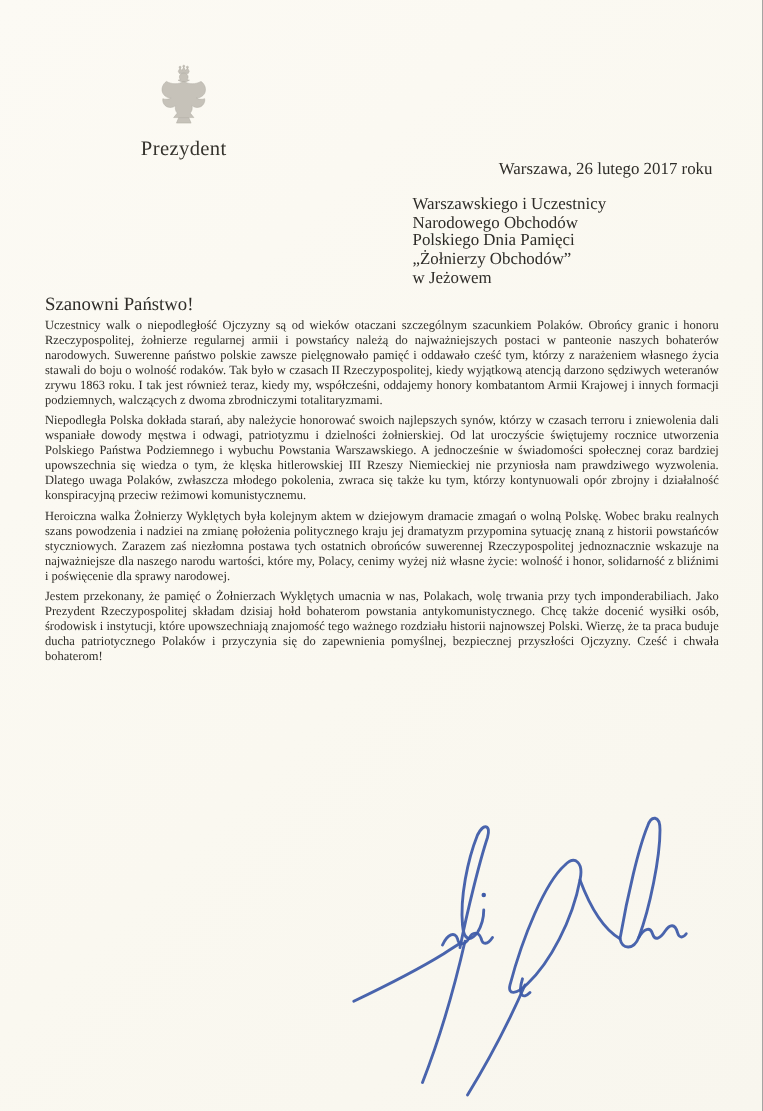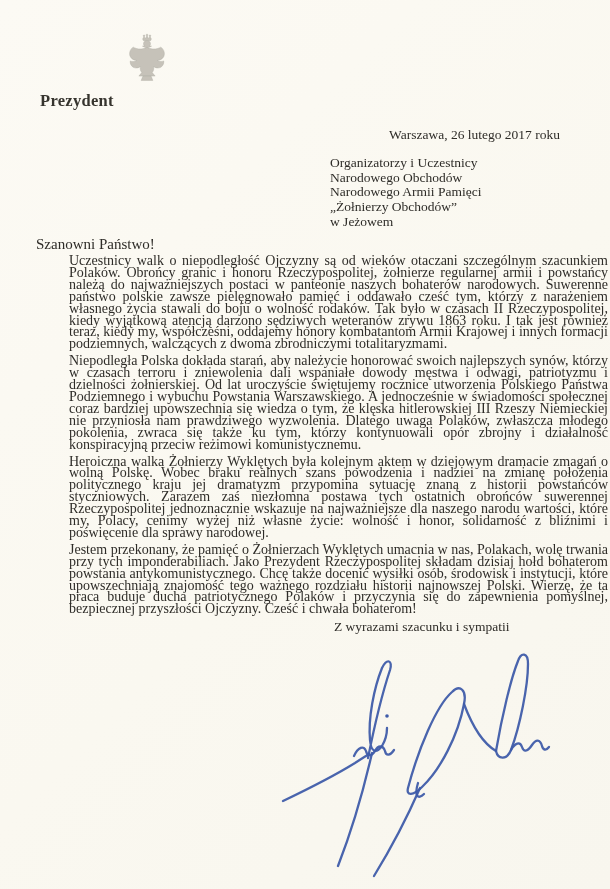--- a/index.html
+++ b/index.html
@@ -10,43 +10,43 @@
   .page{
     position:relative;
     width:610px;height:889px;
     margin:0 auto;
     background:#fbf9f2;
     background:linear-gradient(135deg,#fcfaf4 0%,#faf8f0 55%,#f8f6ee 100%);
     color:#2e2c28;
     overflow:hidden;
   }
   .letterhead{
-    position:absolute;left:40px;top:32px;width:214px;
-    font-weight:bold;
+    position:absolute;left:40px;top:50px;width:214px;
+    text-align:center;
   }
   .eagle{display:block;margin:0 auto 6px auto;opacity:.85;}
   .lh-title{
     font-size:16.5px;line-height:17px;color:#36342e;letter-spacing:.3px;
   }
   .dateline{
-    position:absolute;left:389px;top:127px;
+    position:absolute;left:399px;top:127px;
     font-size:13.5px;color:#2e2c28;white-space:nowrap;
   }
   .recipient{
     position:absolute;left:330px;top:156px;
     font-size:13.5px;line-height:14.7px;color:#2e2c28;
   }
   .salutation{
     position:absolute;left:36px;top:236px;
     font-size:15px;
   }
   .body-text{
     position:absolute;left:36px;top:255px;width:539px;
-    font-size:14px;line-height:11.9px;
-    text-align:justify;text-justify:inter-word;margin-left:33px;
+    font-size:10px;line-height:11.9px;
+    text-align:justify;text-justify:inter-word;
   }
   .body-text p{margin:0 0 5px 0;}
   .closing{
     position:absolute;left:334px;top:619px;
     font-size:13.5px;
   }
   .signature{position:absolute;left:268px;top:648px;}
   .sig-stroke{fill:none;stroke:#3f5ca9;stroke-width:2.3;stroke-linecap:round;opacity:.95;}
   .sig-dot{fill:#3f5ca9;}
   .emblem-fill{fill:#bdb9b0;stroke:#a29e95;stroke-width:.5;}
@@ -71,37 +71,36 @@
 
         <path d="M27,53 h10 l2.2,5.4 h-14.4 z"></path>
       </g>
     </svg>
     <div class="lh-title">Prezydent</div>
   </div>
 
   <div class="dateline">Warszawa, 26 lutego 2017 roku</div>
 
   <div class="recipient">
-    <div>Organizatorzy i Uczestnicy</div>
+    <div>Warszawskiego i Uczestnicy</div>
     <div>Narodowego Obchodów</div>
-    <div>Narodowego Armii Pamięci</div>
+    <div>Polskiego Dnia Pamięci</div>
     <div>„Żołnierzy Obchodów”</div>
     <div>w Jeżowem</div>
   </div>
 
   <div class="salutation">Szanowni Państwo!</div>
 
   <div class="body-text">
     <p>Uczestnicy walk o niepodległość Ojczyzny są od wieków otaczani szczególnym szacunkiem Polaków. Obrońcy granic i honoru Rzeczypospolitej, żołnierze regularnej armii i powstańcy należą do najważniejszych postaci w panteonie naszych bohaterów narodowych. Suwerenne państwo polskie zawsze pielęgnowało pamięć i oddawało cześć tym, którzy z narażeniem własnego życia stawali do boju o wolność rodaków. Tak było w czasach II Rzeczypospolitej, kiedy wyjątkową atencją darzono sędziwych weteranów zrywu 1863 roku. I tak jest również teraz, kiedy my, współcześni, oddajemy honory kombatantom Armii Krajowej i innych formacji podziemnych, walczących z dwoma zbrodniczymi totalitaryzmami.</p>
     <p>Niepodległa Polska dokłada starań, aby należycie honorować swoich najlepszych synów, którzy w czasach terroru i zniewolenia dali wspaniałe dowody męstwa i odwagi, patriotyzmu i dzielności żołnierskiej. Od lat uroczyście świętujemy rocznice utworzenia Polskiego Państwa Podziemnego i wybuchu Powstania Warszawskiego. A jednocześnie w świadomości społecznej coraz bardziej upowszechnia się wiedza o tym, że klęska hitlerowskiej III Rzeszy Niemieckiej nie przyniosła nam prawdziwego wyzwolenia. Dlatego uwaga Polaków, zwłaszcza młodego pokolenia, zwraca się także ku tym, którzy kontynuowali opór zbrojny i działalność konspiracyjną przeciw reżimowi komunistycznemu.</p>
     <p>Heroiczna walka Żołnierzy Wyklętych była kolejnym aktem w dziejowym dramacie zmagań o wolną Polskę. Wobec braku realnych szans powodzenia i nadziei na zmianę położenia politycznego kraju jej dramatyzm przypomina sytuację znaną z historii powstańców styczniowych. Zarazem zaś niezłomna postawa tych ostatnich obrońców suwerennej Rzeczypospolitej jednoznacznie wskazuje na najważniejsze dla naszego narodu wartości, które my, Polacy, cenimy wyżej niż własne życie: wolność i honor, solidarność z bliźnimi i poświęcenie dla sprawy narodowej.</p>
     <p>Jestem przekonany, że pamięć o Żołnierzach Wyklętych umacnia w nas, Polakach, wolę trwania przy tych imponderabiliach. Jako Prezydent Rzeczypospolitej składam dzisiaj hołd bohaterom powstania antykomunistycznego. Chcę także docenić wysiłki osób, środowisk i instytucji, które upowszechniają znajomość tego ważnego rozdziału historii najnowszej Polski. Wierzę, że ta praca buduje ducha patriotycznego Polaków i przyczynia się do zapewnienia pomyślnej, bezpiecznej przyszłości Ojczyzny. Cześć i chwała bohaterom!</p>
   </div>
 
-  <div class="closing">Z wyrazami szacunku i sympatii</div>
 
   <svg class="signature" width="330" height="239" viewBox="0 0 330 239" aria-hidden="true">
 
     <path class="sig-stroke" d="M15,153 C38,142 66,128 87,115 C93,111 98,108 101,106"></path>
     <path class="sig-stroke" d="M100,110 C106,80 116,40 122,22 C125,12 119,10 114,20 C106,40 100,70 102,92 C103,104 108,106 114,98 C117,93 119,87 119,80"></path>
     <path class="sig-stroke" d="M86,108 C90,99 96,97 98,103 C99,108 103,109 107,103 C110,97 115,97 117,103 C118,108 122,108 126,102"></path>
     <path class="sig-stroke" d="M104,105 C96,140 84,182 70,218"></path>
     <circle class="sig-dot" cx="119" cy="68" r="1.8"></circle>
 
     <path class="sig-stroke" d="M140,140 C150,102 168,58 184,44 C192,36 199,42 196,56 C190,88 172,122 154,139 C145,148 138,148 140,140"></path>

